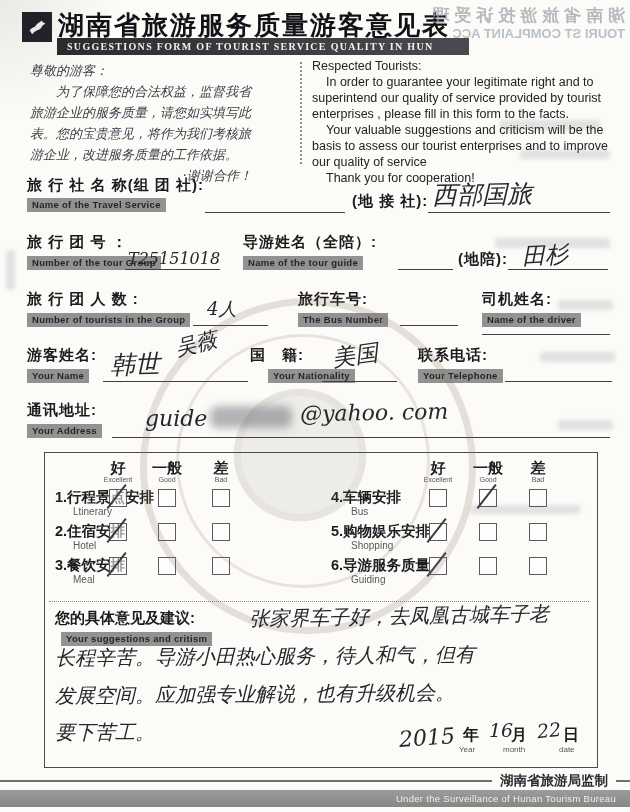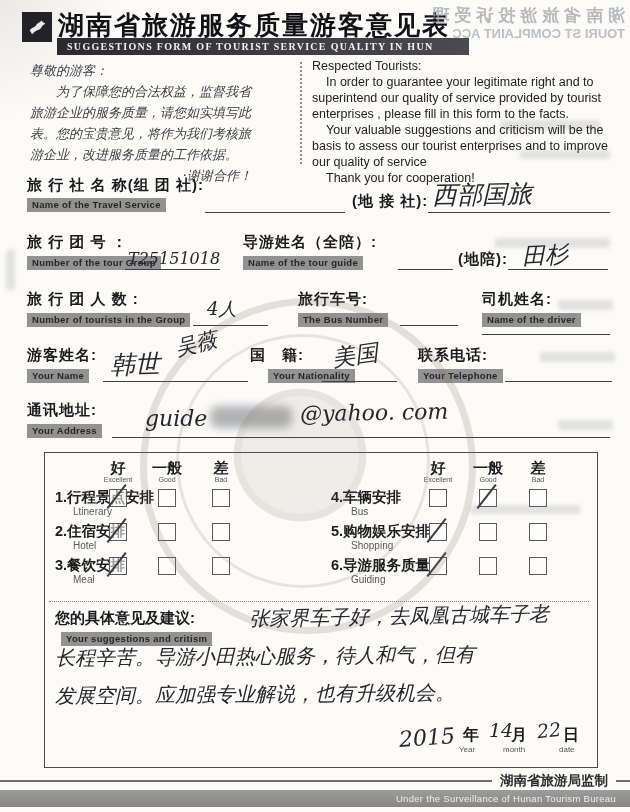--- a/index.html
+++ b/index.html
@@ -225,26 +225,27 @@
 
     <div class="dotsep"></div>
 
     <div class="sug-lab">您的具体意见及建议:</div>
     <div class="strip sug-strip">Your suggestions and critism</div>
 
     <div style="position:absolute;left:4px;top:150px;width:540px;height:160px;">
       <div class="hwline hw" style="left:200px;top:0px;transform:rotate(-1deg);">张家界车子好，去凤凰古城车子老</div>
       <div class="hwline hw" style="left:6px;top:40px;transform:rotate(-0.5deg);">长程辛苦。导游小田热心服务，待人和气，但有</div>
       <div class="hwline hw" style="left:6px;top:78px;transform:rotate(-0.5deg);">发展空间。应加强专业解说，也有升级机会。</div>
+      <div class="hwline hw" style="left:6px;top:116px;">要下苦工。</div>
     </div>
 
     <div class="hw" style="position:absolute;left:354px;top:272px;font-size:22px;transform:rotate(-4deg);">2015</div>
     <div class="date-p" style="left:418px;top:272px;">年</div>
     <div class="date-e" style="left:414px;top:292px;">Year</div>
-    <div class="hw" style="position:absolute;left:444px;top:266px;font-size:19px;">14</div>
+    <div class="hw" style="position:absolute;left:444px;top:266px;font-size:19px;">16</div>
     <div class="date-p" style="left:466px;top:272px;">月</div>
     <div class="date-e" style="left:458px;top:292px;">month</div>
     <div class="hw" style="position:absolute;left:492px;top:266px;font-size:19px;transform:rotate(-6deg);">22</div>
     <div class="date-p" style="left:518px;top:272px;">日</div>
     <div class="date-e" style="left:514px;top:292px;">date</div>
   </div>
 
   <div class="abs stamp"></div>
   <div class="abs stamp-inner"></div>
   <div class="abs stamp-core"></div>

